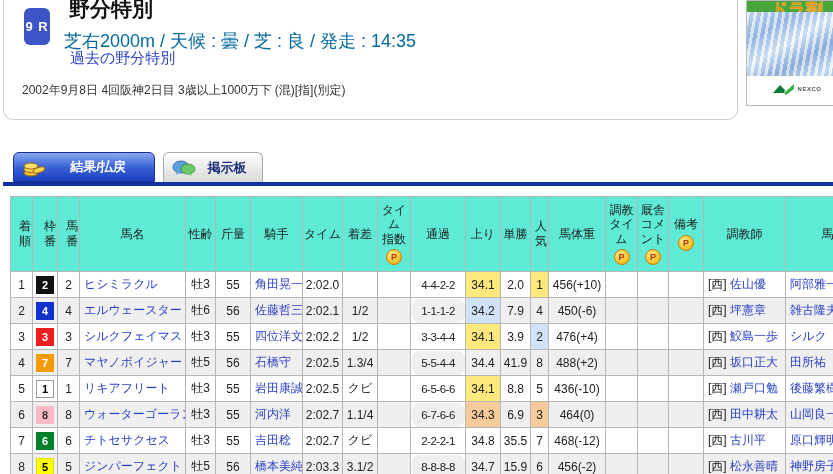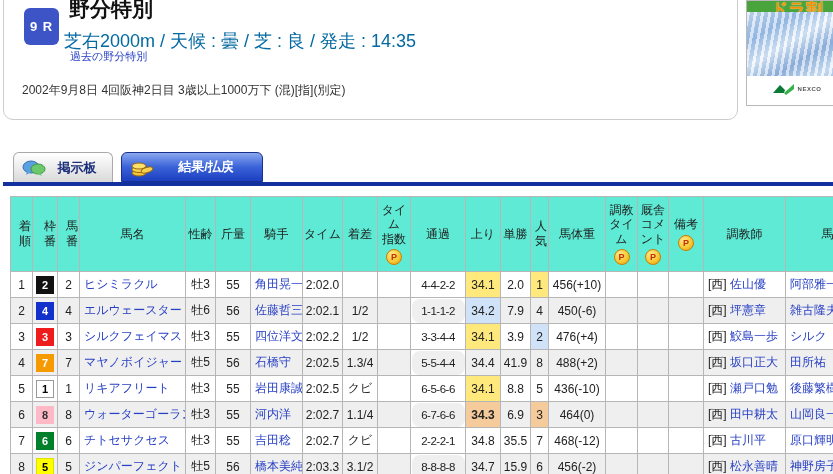--- a/index.html
+++ b/index.html
@@ -4,27 +4,27 @@
 <style>
   html,body{margin:0;padding:0;}
   body{
     width:833px;height:474px;overflow:hidden;position:relative;
     background:#fff;font-family:"Liberation Sans","DejaVu Sans",sans-serif;
     color:#222;
   }
   
   .race-box{position:absolute;left:3px;top:-14px;width:733px;height:132px;
     background:#fff;border:1px solid #ccc;border-radius:10px;}
-  .race-badge{position:absolute;left:20px;top:21px;width:35px;height:37px;
+  .race-badge{position:absolute;left:20px;top:21px;width:26px;height:37px;
     background:#3c54c6;border-radius:6px;color:#fff;font-size:13px;font-weight:bold;
     display:flex;align-items:center;justify-content:center;letter-spacing:1px;}
   .race-title{position:absolute;left:65px;top:8px;margin:0;font-size:21px;
     font-weight:bold;color:#111;}
   .race-cond{position:absolute;left:60px;top:42px;font-size:18px;color:#0369a1;}
-  .race-link{position:absolute;left:66px;top:62px;font-size:11px;color:#2840c4;
+  .race-link{position:absolute;left:66px;top:62px;font-size:15px;color:#2840c4;
     text-decoration:none;cursor:pointer;}
   .race-meta{position:absolute;left:18px;top:95px;font-size:12px;color:#333;}
   
   .ad{position:absolute;left:746px;top:0;width:100px;height:104px;
     border:1px solid #b8b8b8;overflow:hidden;background:#fff;cursor:pointer;}
   .ad-top{height:11px;background:#4aa43c;overflow:hidden;text-align:center;}
   .ad-top span{display:inline-block;color:#f39000;font-weight:bold;font-size:17px;
     margin-top:-9px;text-shadow:0 0 1px #fff;}
   .ad-img{height:64px;
     background:linear-gradient(150deg,#cfe0f2 0%,#9cbde6 25%,#e8f2fa 45%,#8fb0da 65%,#dcebf8 85%,#a8c6e8 100%);}
@@ -80,41 +80,41 @@
   <div class="ad-bottom">
     <svg width="22" height="12" viewBox="0 0 22 12">
       <path d="M0 9 L7 1 L12 6 L11 9 Z" fill="#0a7a35"></path>
       <path d="M11 9 L21 0 L21 5 L13 11 Z" fill="#35b24a"></path>
     </svg>
     <span class="nexco-text">NEXCO</span>
   </div>
 </div>
 
 <div class="tabbar">
+  <div class="tab active">
+    <span class="ticon">
+      <svg width="24" height="20" viewBox="0 0 24 20">
+        <ellipse cx="9" cy="16" rx="7" ry="3" fill="#f2c23a" stroke="#9a6a10"></ellipse>
+        <ellipse cx="9" cy="12.5" rx="7" ry="3" fill="#f8d24e" stroke="#9a6a10"></ellipse>
+        <ellipse cx="9" cy="9" rx="7" ry="3" fill="#ffe06a" stroke="#9a6a10"></ellipse>
+        <ellipse cx="17" cy="13" rx="6" ry="2.6" fill="#f8d24e" stroke="#9a6a10" transform="rotate(-18 17 13)"></ellipse>
+      </svg>
+    </span>
+    <span class="tlabel">結果/払戻</span>
+  </div>
   <div class="tab inactive">
     <span class="ticon">
       <svg width="24" height="18" viewBox="0 0 24 18">
         <ellipse cx="9" cy="8" rx="8" ry="6" fill="#5aa0e0" stroke="#3a70b0"></ellipse>
         <path d="M5 12 L4 16 L9 13 Z" fill="#5aa0e0"></path>
         <ellipse cx="16" cy="10" rx="7" ry="5" fill="#6cc86c" stroke="#3f9a3f"></ellipse>
         <path d="M18 14 L20 17 L14 14.5 Z" fill="#6cc86c"></path>
       </svg>
     </span>
     <span class="tlabel">掲示板</span>
-  </div>
-  <div class="tab active">
-    <span class="ticon">
-      <svg width="24" height="20" viewBox="0 0 24 20">
-        <ellipse cx="9" cy="16" rx="7" ry="3" fill="#f2c23a" stroke="#9a6a10"></ellipse>
-        <ellipse cx="9" cy="12.5" rx="7" ry="3" fill="#f8d24e" stroke="#9a6a10"></ellipse>
-        <ellipse cx="9" cy="9" rx="7" ry="3" fill="#ffe06a" stroke="#9a6a10"></ellipse>
-        <ellipse cx="17" cy="13" rx="6" ry="2.6" fill="#f8d24e" stroke="#9a6a10" transform="rotate(-18 17 13)"></ellipse>
-      </svg>
-    </span>
-    <span class="tlabel">結果/払戻</span>
   </div>
 </div>
 <div class="blue-bar"></div>
 
 <div class="table-clip">
   <table>
     <colgroup id="cols">
         <col style="width:22px">
         <col style="width:25px">
         <col style="width:22px">
@@ -279,21 +279,21 @@
           <td><span class="bracket" style="background: rgb(255, 185, 198); color: rgb(51, 51, 51); border: 1px solid rgb(255, 185, 198);">8</span></td>
           <td>8</td>
           <td class="left"><a class="lnk">ウォーターゴーラン</a></td>
           <td>牡3</td>
           <td>55</td>
           <td class="left"><a class="lnk">河内洋</a></td>
           <td>2:02.7</td>
           <td>1.1/4</td>
           <td></td>
           <td class="passing">6-7-6-6</td>
-          <td style="background-color: rgb(245, 203, 155); font-weight: bold;">34.3</td>
+          <td style="background-color: rgb(245, 203, 155);">34.3</td>
           <td>6.9</td>
           <td style="background-color: rgb(245, 203, 155);">3</td>
           <td>464(0)</td>
           <td></td>
           <td></td>
           <td></td>
           <td class="left"><span>[西] </span><a class="lnk">田中耕太</a></td>
           <td class="left"><a class="lnk">山岡良一</a></td>
         </tr>
         <tr>

